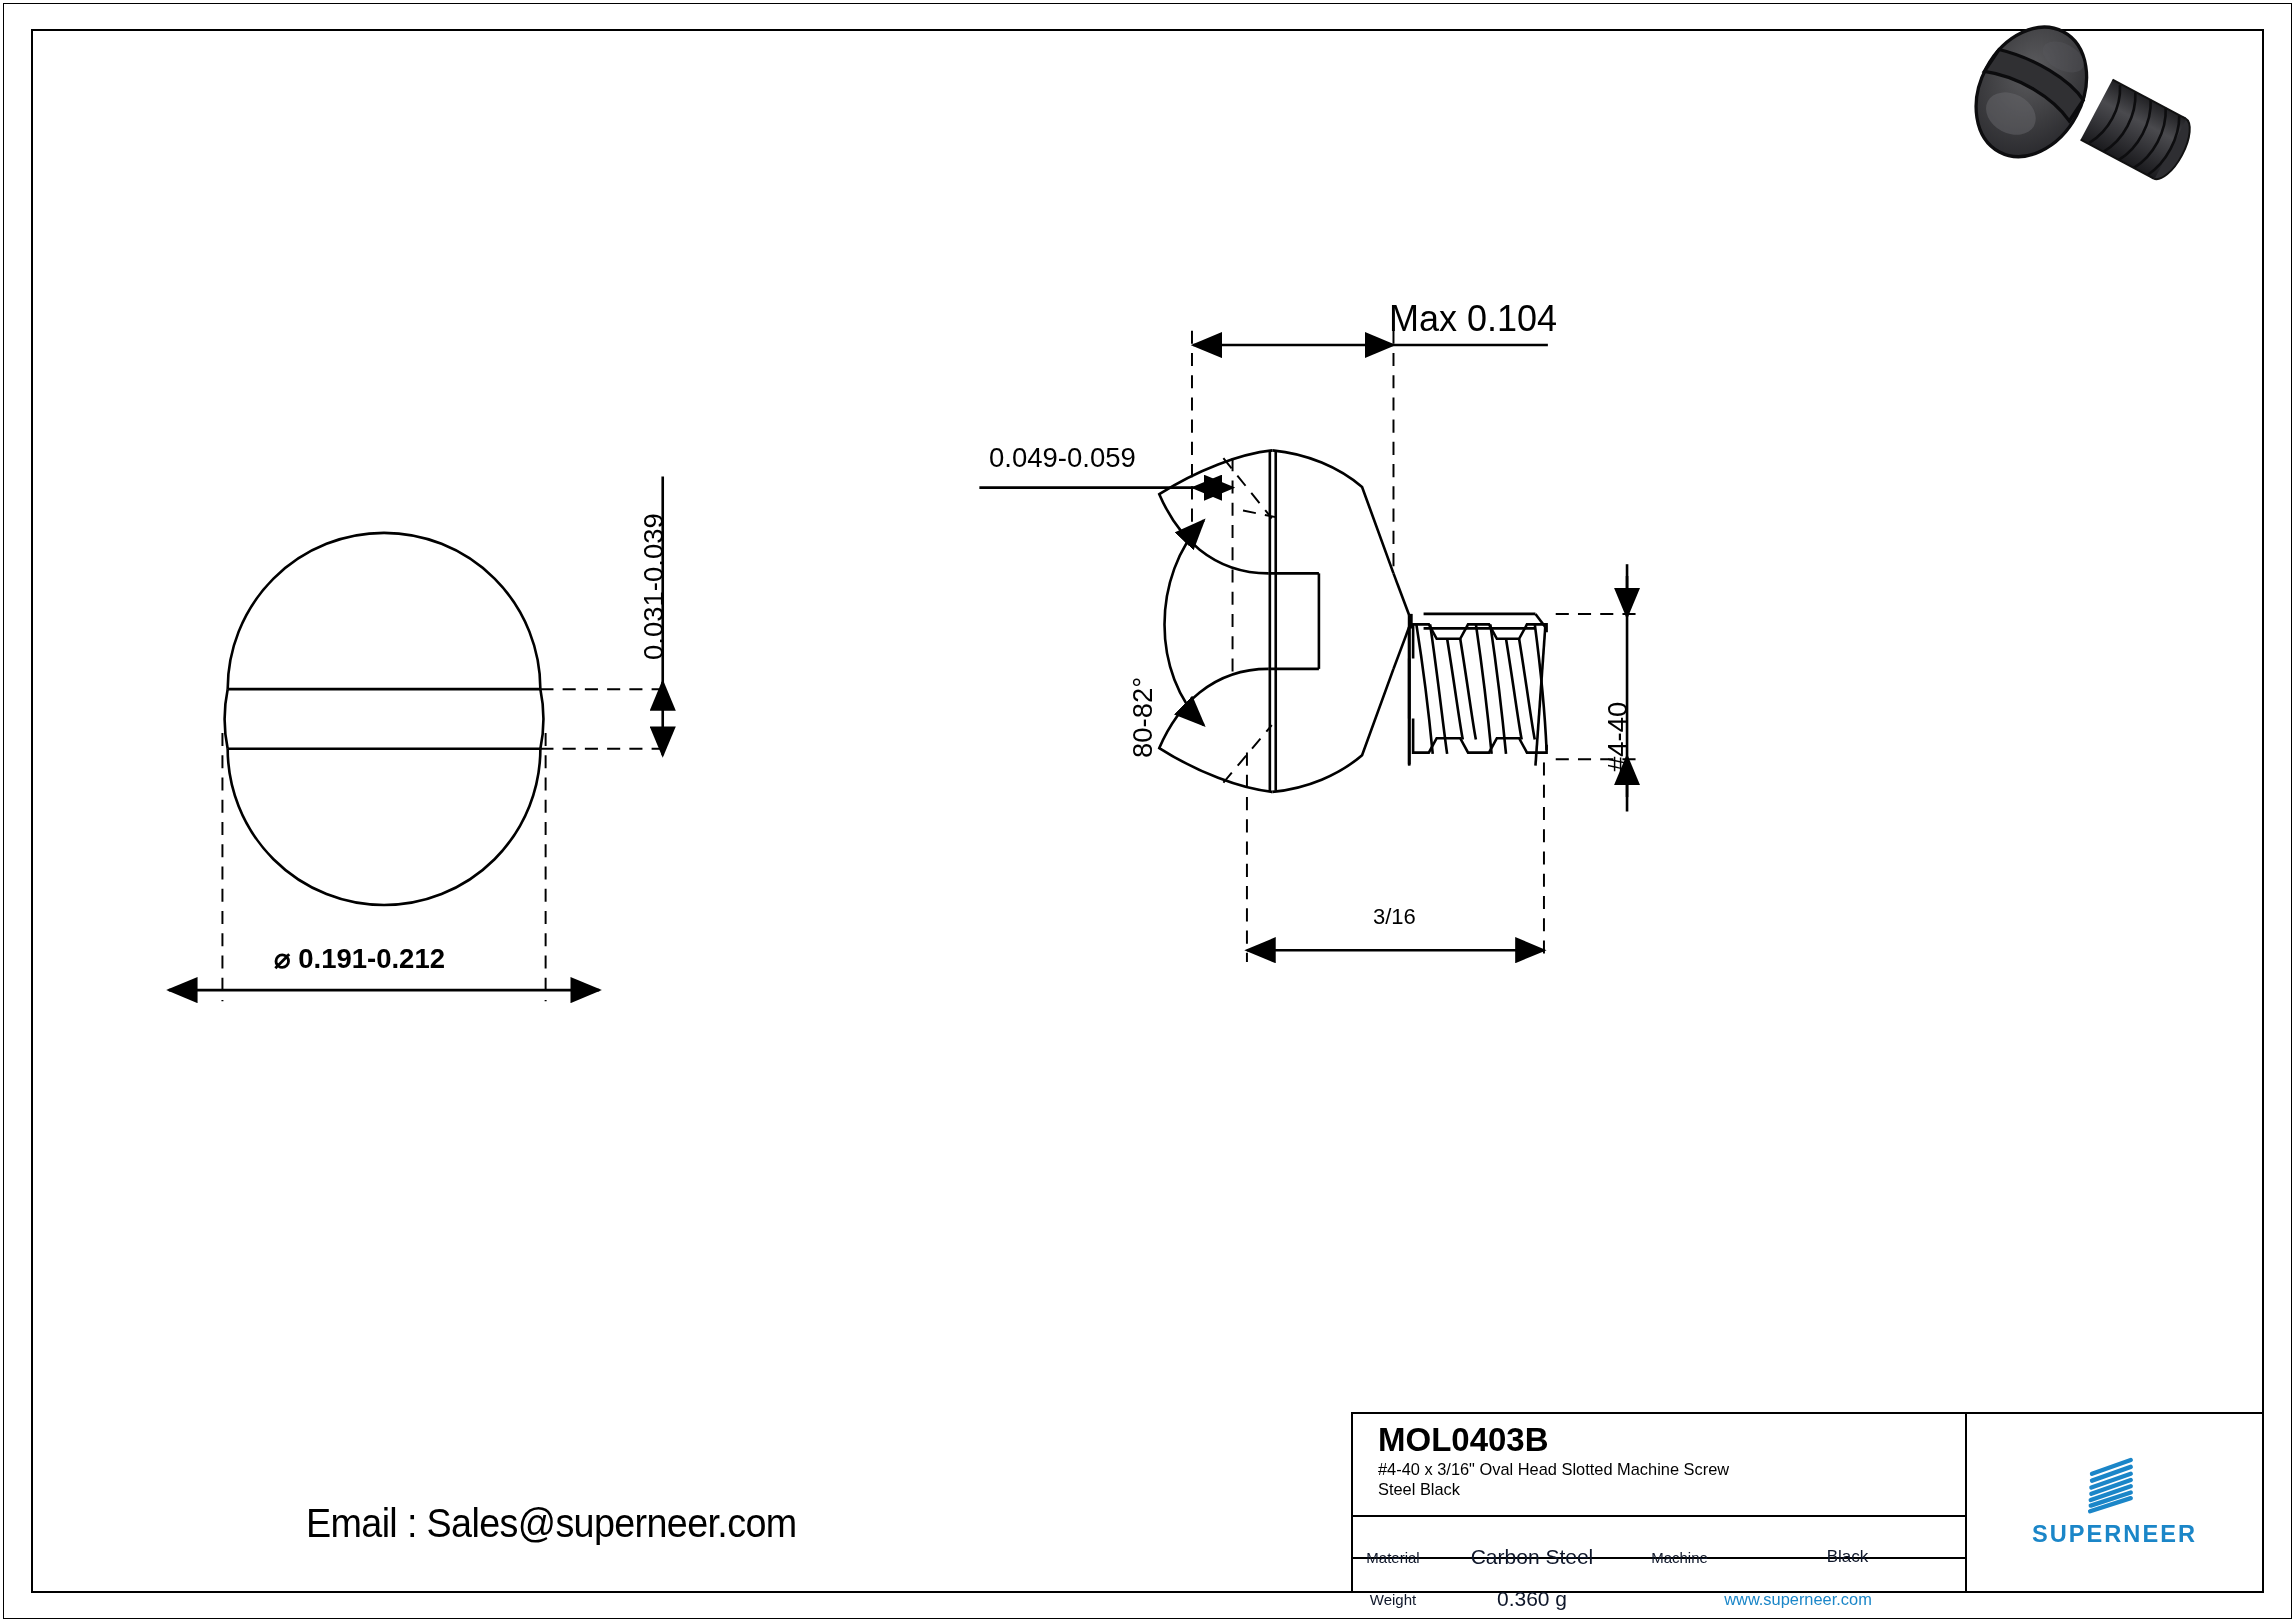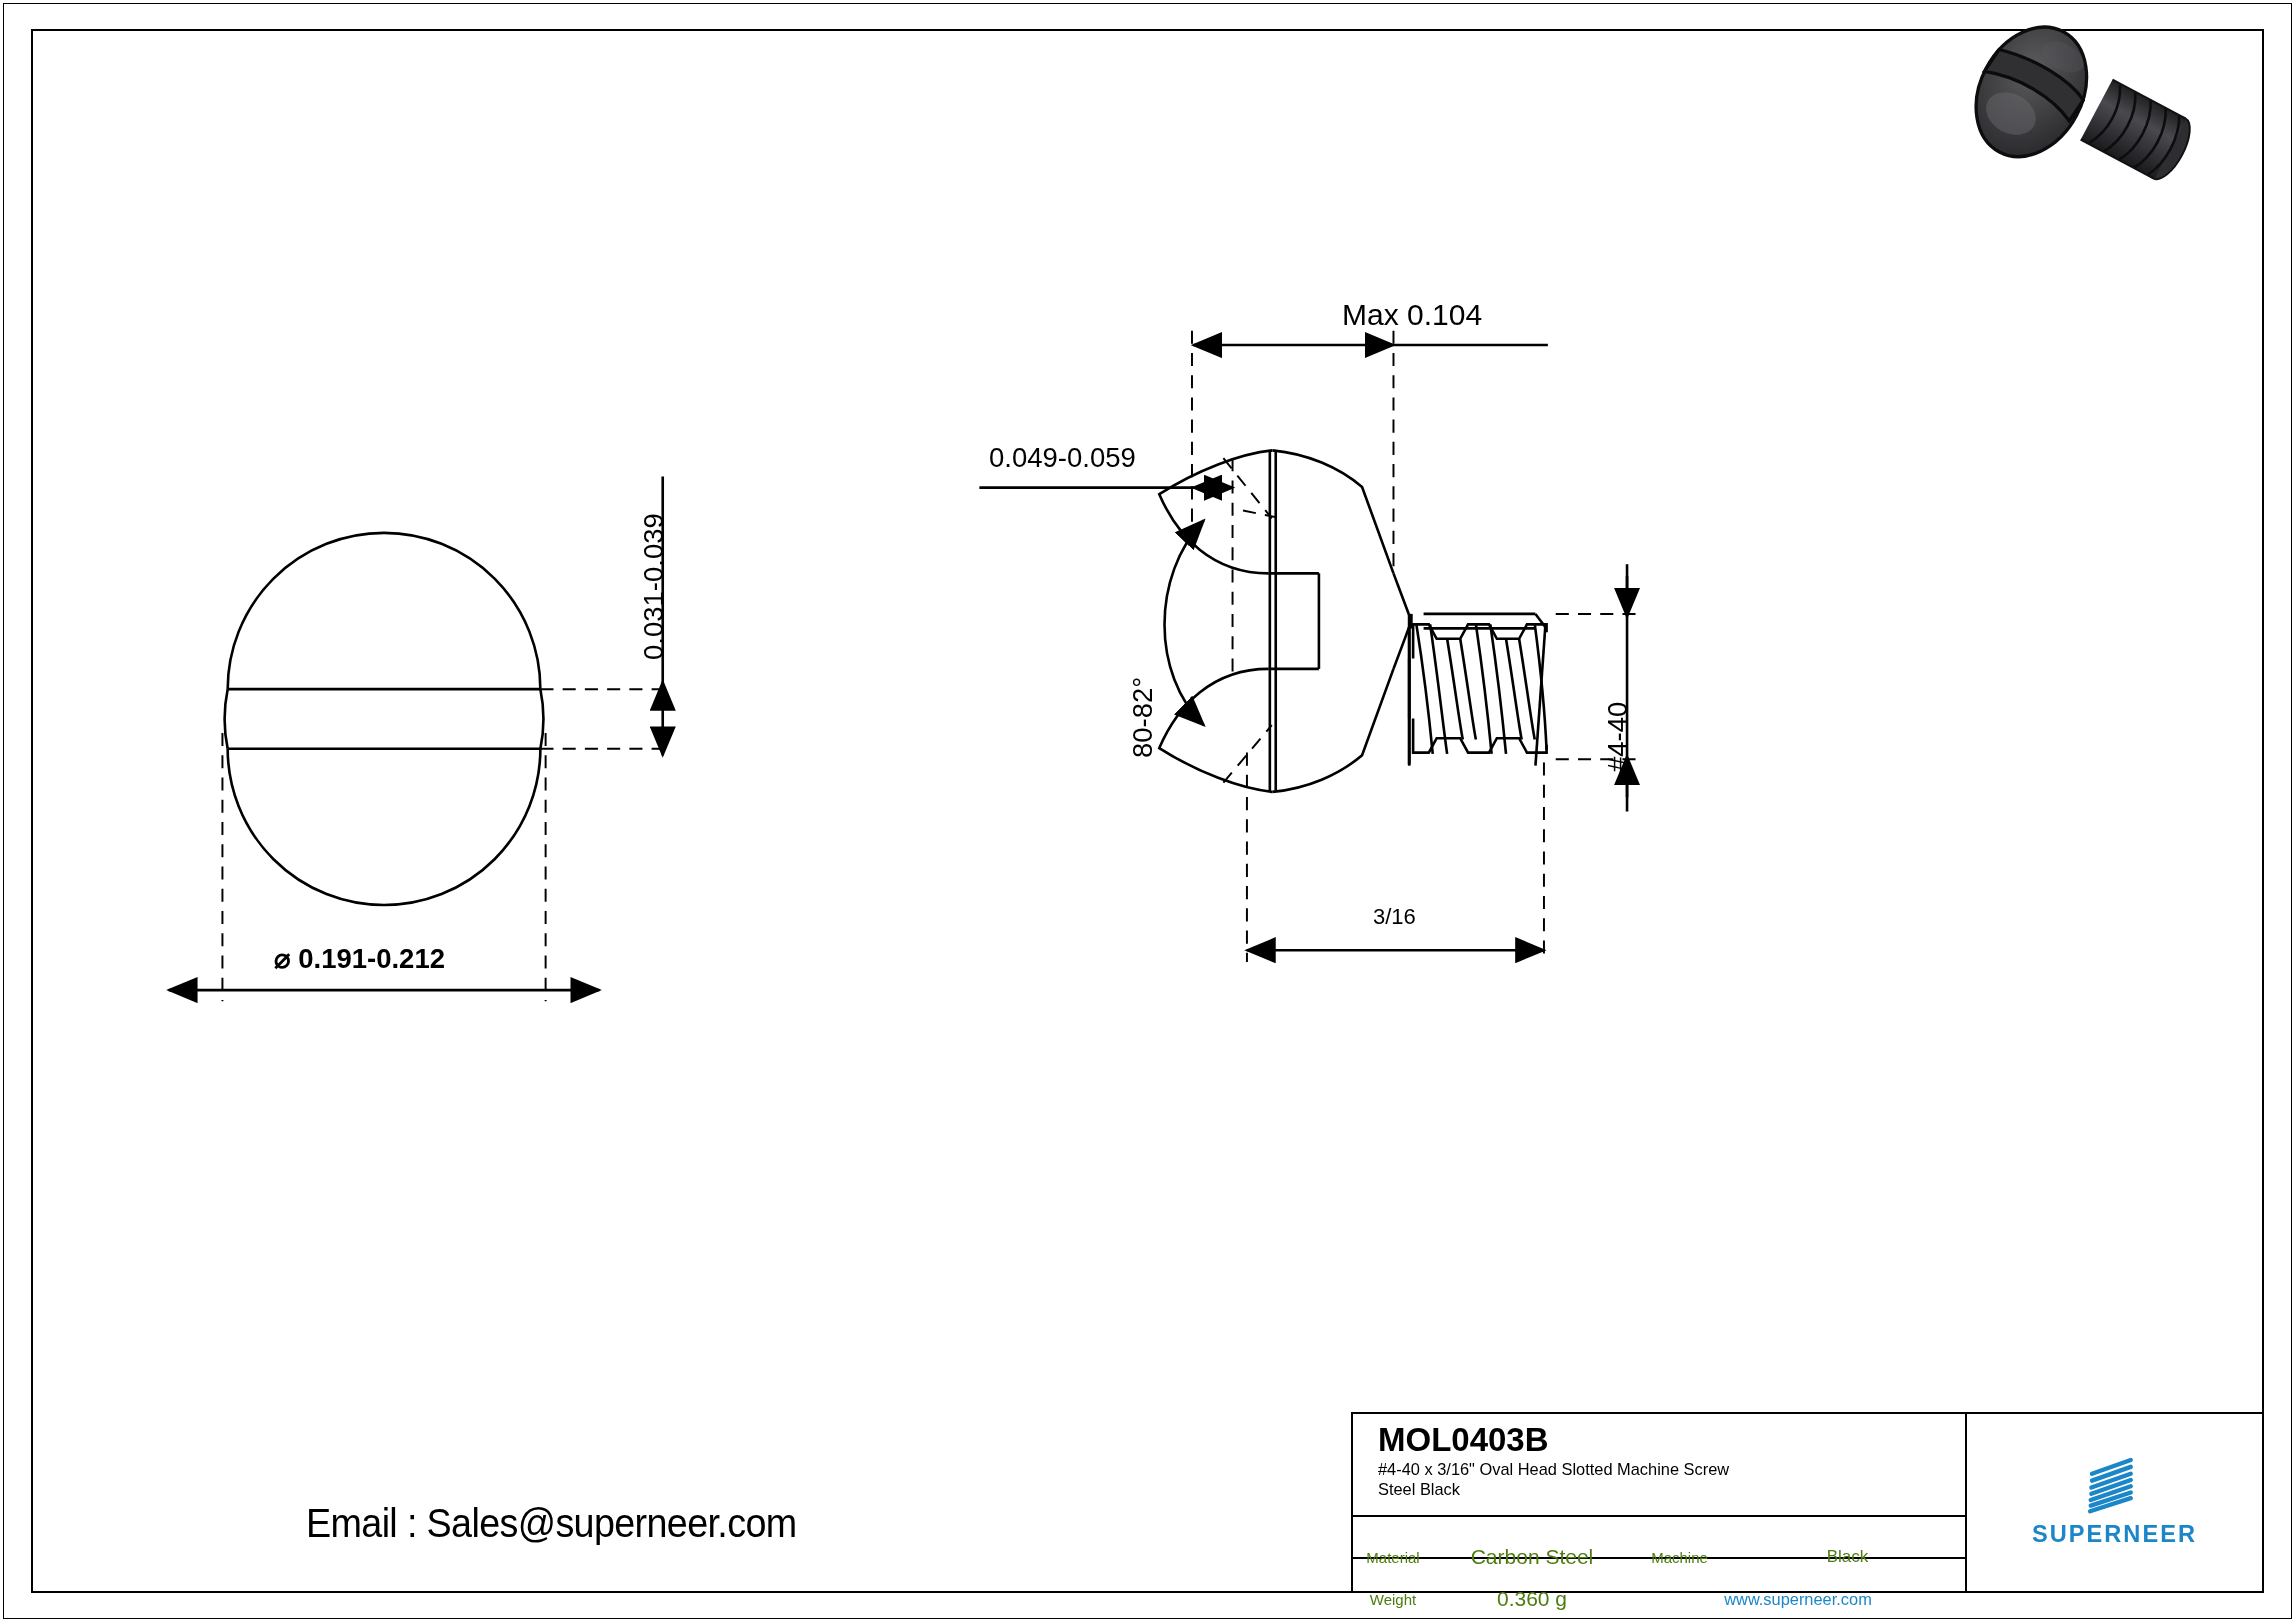--- a/index.html
+++ b/index.html
@@ -85,21 +85,21 @@
     min-height: 0;
   }
   #tb-row-material {
     border-bottom: 2.6px solid #000;
   }
   .tb-cell {
     display: flex;
     align-items: center;
     justify-content: center;
     font-size: 15.7px;
-    color: #4d7c0f;
+    color: #0f172a;
     box-sizing: border-box;
     white-space: nowrap;
   }
   .tb-label {
     flex: 0 0 82px;
     border-right: 2.6px solid #000;
     font-size: 15px;
   }
   .tb-val-wide {
     flex: 0 0 196px;
@@ -354,21 +354,21 @@
         <ellipse cx="-12" cy="44" rx="40" ry="30" fill="#6c6c70" opacity="0.45"></ellipse>
         <ellipse cx="18" cy="-70" rx="34" ry="20" fill="#5a5a5e" opacity="0.35"></ellipse>
       </g>
     </g>
   </svg>
 
   <div class="dim-text" style="left:274px; top:942px; font-size:27.5px;font-weight:bold;">⌀ 0.191-0.212</div>
 
   <div class="dim-text rot90" style="left:638px; top:660px; font-size:27.5px;">0.031-0.039</div>
 
-  <div class="dim-text" style="left:1342px; top:298px; font-size:30px;">Max 0.104</div>
+  <div class="dim-text" style="left:1389px; top:298px; font-size:36px;">Max 0.104</div>
 
   <div class="dim-text" style="left:989px; top:442px; font-size:27.5px;">0.049-0.059</div>
 
   <div class="dim-text rot90" style="left:1127px; top:758px; font-size:27.5px;">80-82°</div>
 
   <div class="dim-text rot90" style="left:1602px; top:772px; font-size:27.5px;">#4-40</div>
 
   <div class="dim-text" style="left:1373px; top:904px; font-size:22px;">3/16</div>
 
   <div id="email-line">Email : Sales@superneer.com</div>

